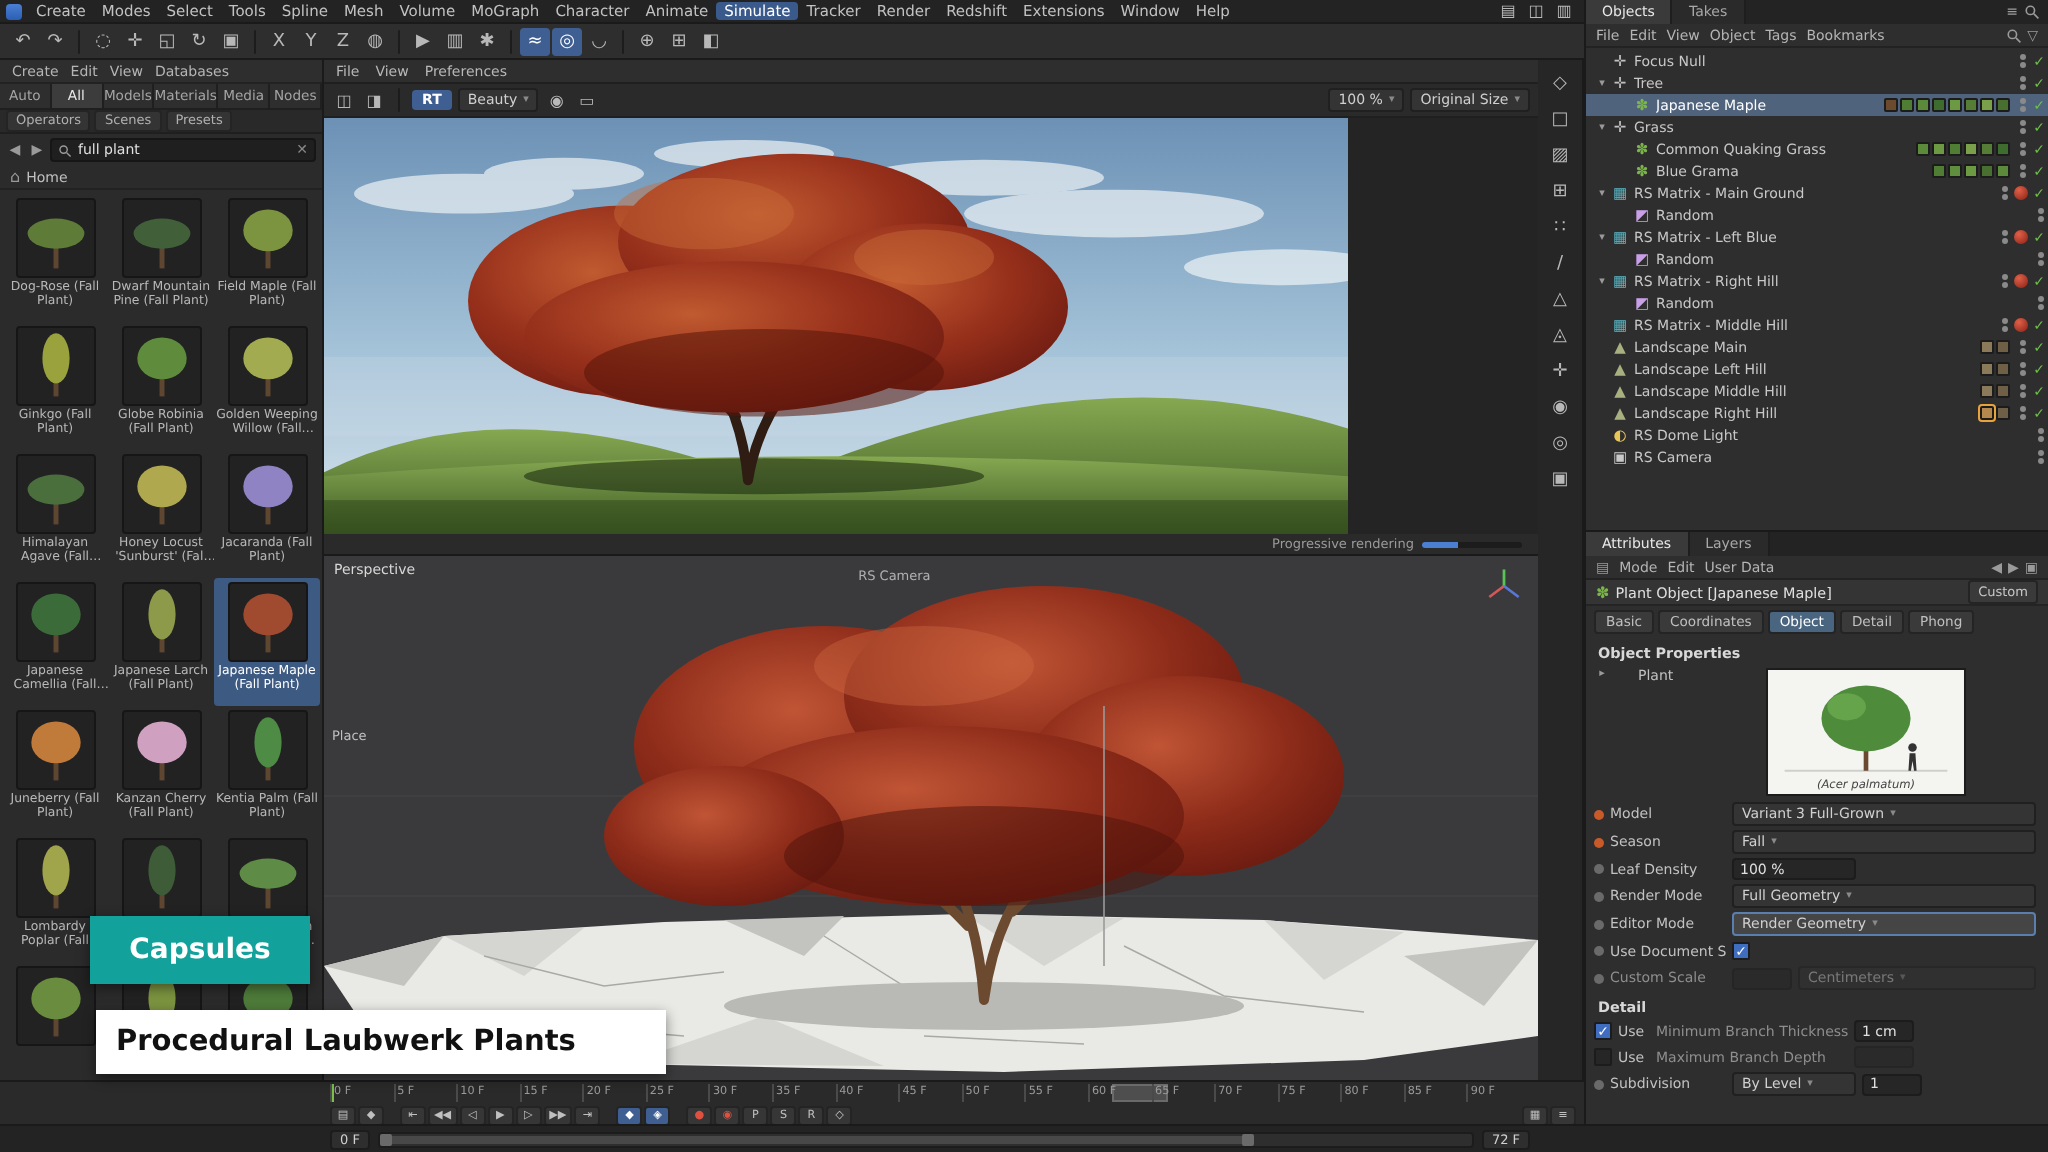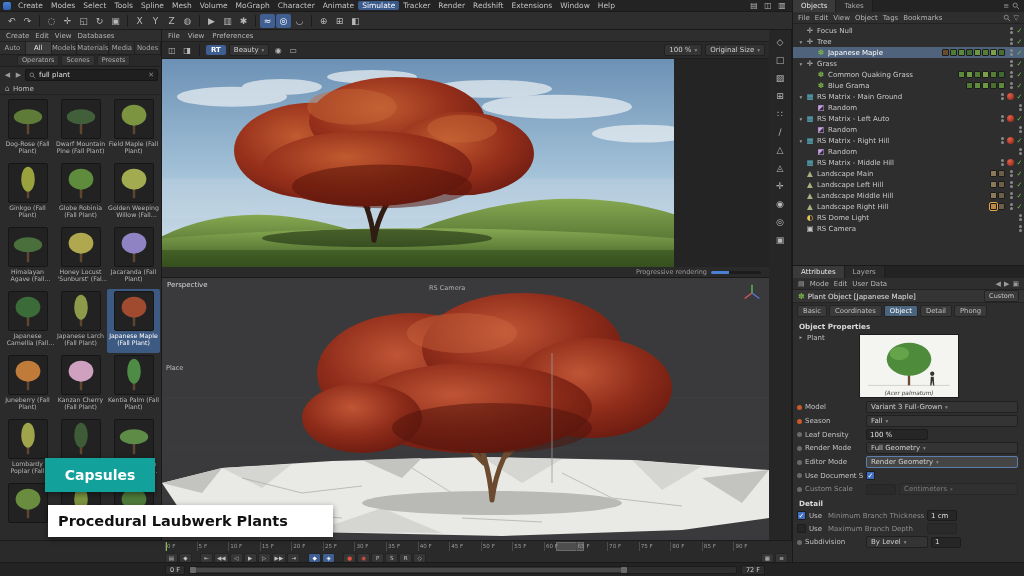--- a/index.html
+++ b/index.html
@@ -22,21 +22,21 @@
 .tbi.sep{width:1px;height:12px;background:#1c1c1c;margin:0 3px;}
 .tbi.sm{width:12px;height:11px;font-size:8px;}
 
 
 .asset{position:absolute;left:0;top:30px;width:162px;height:510px;background:#2b2b2b;border-right:1px solid #1a1a1a;display:flex;flex-direction:column;overflow:hidden;}
 .ab-menu{display:flex;gap:2px;padding:1px 4px;height:12px;align-items:center;background:#2e2e2e;border-bottom:1px solid #222;flex:none;}
 .ab-menu span{font-size:7px;color:#b5b5b5;padding:0 2px;}
 .ab-tabs{display:flex;height:13px;background:#7f1d1d;border-bottom:1px solid #1f1f1f;flex:none;}
 .ab-tab{flex:1;display:flex;align-items:center;justify-content:center;font-size:6.8px;color:#a5a5a5;border-right:1px solid #1f1f1f;background:#2e2e2e;}
 .ab-tab.active{background:#3c3c3c;color:#e8e8e8;}
-.ab-subtabs{display:flex;gap:2px;height:12px;align-items:center;padding:0 17px;background:#292929;border-bottom:1px solid #1f1f1f;flex:none;}
+.ab-subtabs{display:flex;gap:2px;height:12px;align-items:center;padding:0 3px;background:#292929;border-bottom:1px solid #1f1f1f;flex:none;}
 .ab-subtab{background:#343434;border:1px solid #242424;border-radius:2px;font-size:6.5px;color:#b0b0b0;padding:0 4px;line-height:9px;}
 .ab-search{display:flex;align-items:center;gap:2px;padding:2px 3px;height:16px;flex:none;}
 .nav-ic{font-size:7px;color:#9a9a9a;width:9px;text-align:center;}
 .search-box{flex:1;display:flex;align-items:center;gap:3px;background:#1f1f1f;border:1px solid #161616;border-radius:2px;height:12px;padding:0 3px;color:#ddd;}
 .search-box svg{width:7px;height:7px;flex:none;}
 .search-box input{background:transparent;border:0;outline:0;color:#e0e0e0;font-size:7px;width:100%;font-family:inherit;}
 .clear{margin-left:auto;color:#888;font-size:7px;flex:none;}
 .ab-path{display:flex;align-items:center;gap:3px;height:12px;padding:0 5px;font-size:7px;color:#c0c0c0;border-bottom:1px solid #222;flex:none;}
 .home-ic{color:#9a9a9a;font-size:8px;}
 .ab-grid{flex:1;display:flex;flex-wrap:wrap;align-content:flex-start;padding:2px 1px;overflow:hidden;}
@@ -122,21 +122,21 @@
 .kdot{width:5px;height:5px;border-radius:50%;background:#6a6a6a;flex:none;}
 .kdot.anim{background:#c85a2a;}
 .am-label{width:58px;font-size:7px;color:#c2c2c2;flex:none;white-space:nowrap;overflow:hidden;}
 .am-label.dim{color:#8e8e8e;}
 .am-row .dd{flex:1;}
 .dd.narrow{flex:none;width:62px;}
 .num{display:flex;align-items:center;background:#262626;border:1px solid #1c1c1c;border-radius:2px;height:11px;padding:0 3px;font-size:7px;color:#e0e0e0;width:62px;flex:none;}
 .num.tiny{width:30px;}
 .checkbox{width:9px;height:9px;background:#3f6dbf;border:1px solid #1c1c1c;border-radius:1px;color:#fff;font-size:7px;line-height:8px;text-align:center;flex:none;}
 .checkbox.off{background:#262626;color:transparent;}
-.plantrow{display:flex;align-items:flex-start;gap:2px;padding:2px 6px 2px 4px;flex:none;}
+.plantrow{display:flex;align-items:flex-start;gap:14px;padding:2px 6px 2px 4px;flex:none;}
 .plant-thumb{width:100px;height:64px;background:#f2f2f0;border:1px solid #1c1c1c;position:relative;flex:none;}
 .plant-thumb svg{width:100%;height:100%;display:block;}
 .thumb-cap{position:absolute;bottom:1px;width:100%;text-align:center;font-size:5.8px;color:#444;font-style:italic;}
 .stats{font-size:6.5px;color:#9a9a9a;padding:2px 6px;flex:none;}
 
 
 .timeline{position:absolute;left:0;top:540px;width:792px;height:22px;background:#2a2a2a;border-top:1px solid #1a1a1a;}
 .tl-ruler{position:absolute;left:165px;width:600px;top:1px;height:9px;display:flex;}
 .tick{flex:1;font-size:5.6px;color:#9a9a9a;border-left:1px solid #4a4a4a;padding-left:1px;line-height:9px;white-space:nowrap;overflow:hidden;}
 .tl-zero{position:absolute;left:165px;top:1px;width:2px;height:9px;background:#7ac04a;}
@@ -816,21 +816,21 @@
           <span class="dots">
             <i></i>
             <i></i>
           </span>
 
         </div>
 
         <div class="trow has-ball has-check" style="--depth: 0; --ic: #5ab8c8;">
           <span class="tw">▾</span>
           <span class="oicon">▦</span>
-          <span class="olabel">RS Matrix - Left Auto</span>
+          <span class="olabel">RS Matrix - Left Blue</span>
           <span class="chips"></span>
           <span class="dots">
             <i></i>
             <i></i>
           </span>
           <span class="ball"></span>
           <span class="check">✓</span>
         </div>
 
         <div class="trow" style="--depth: 1; --ic: #c9a0e8;">

